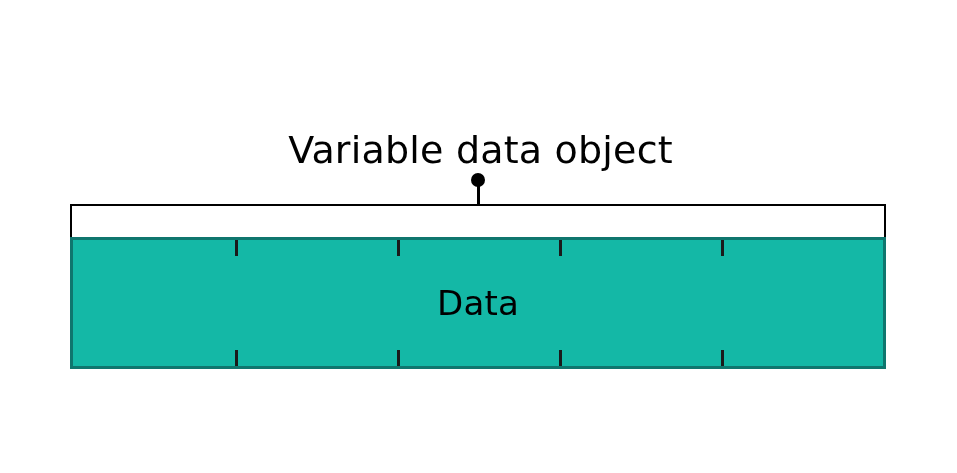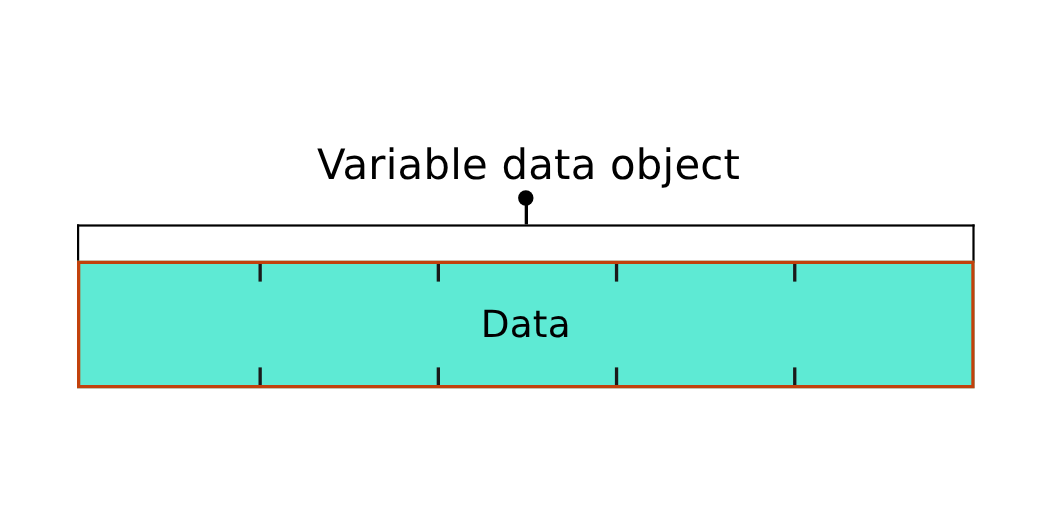--- a/index.html
+++ b/index.html
@@ -75,24 +75,24 @@
     border-right: 2px solid #000000;
     border-bottom: none;
   }
 
   
   .data-box {
     position: absolute;
     left: 70px;
     top: 237px;
     width: 816px;
-    height: 116px;
+    height: 132px;
     box-sizing: border-box;
-    background: #5eead4;
-    border: 3px solid #c2410c;
+    background: #14b8a6;
+    border: 3px solid #0f766e;
   }
 
   .data-box-label {
     position: absolute;
     left: 0;
     top: 0;
     width: 100%;
     height: 100%;
     display: flex;
     align-items: center;

